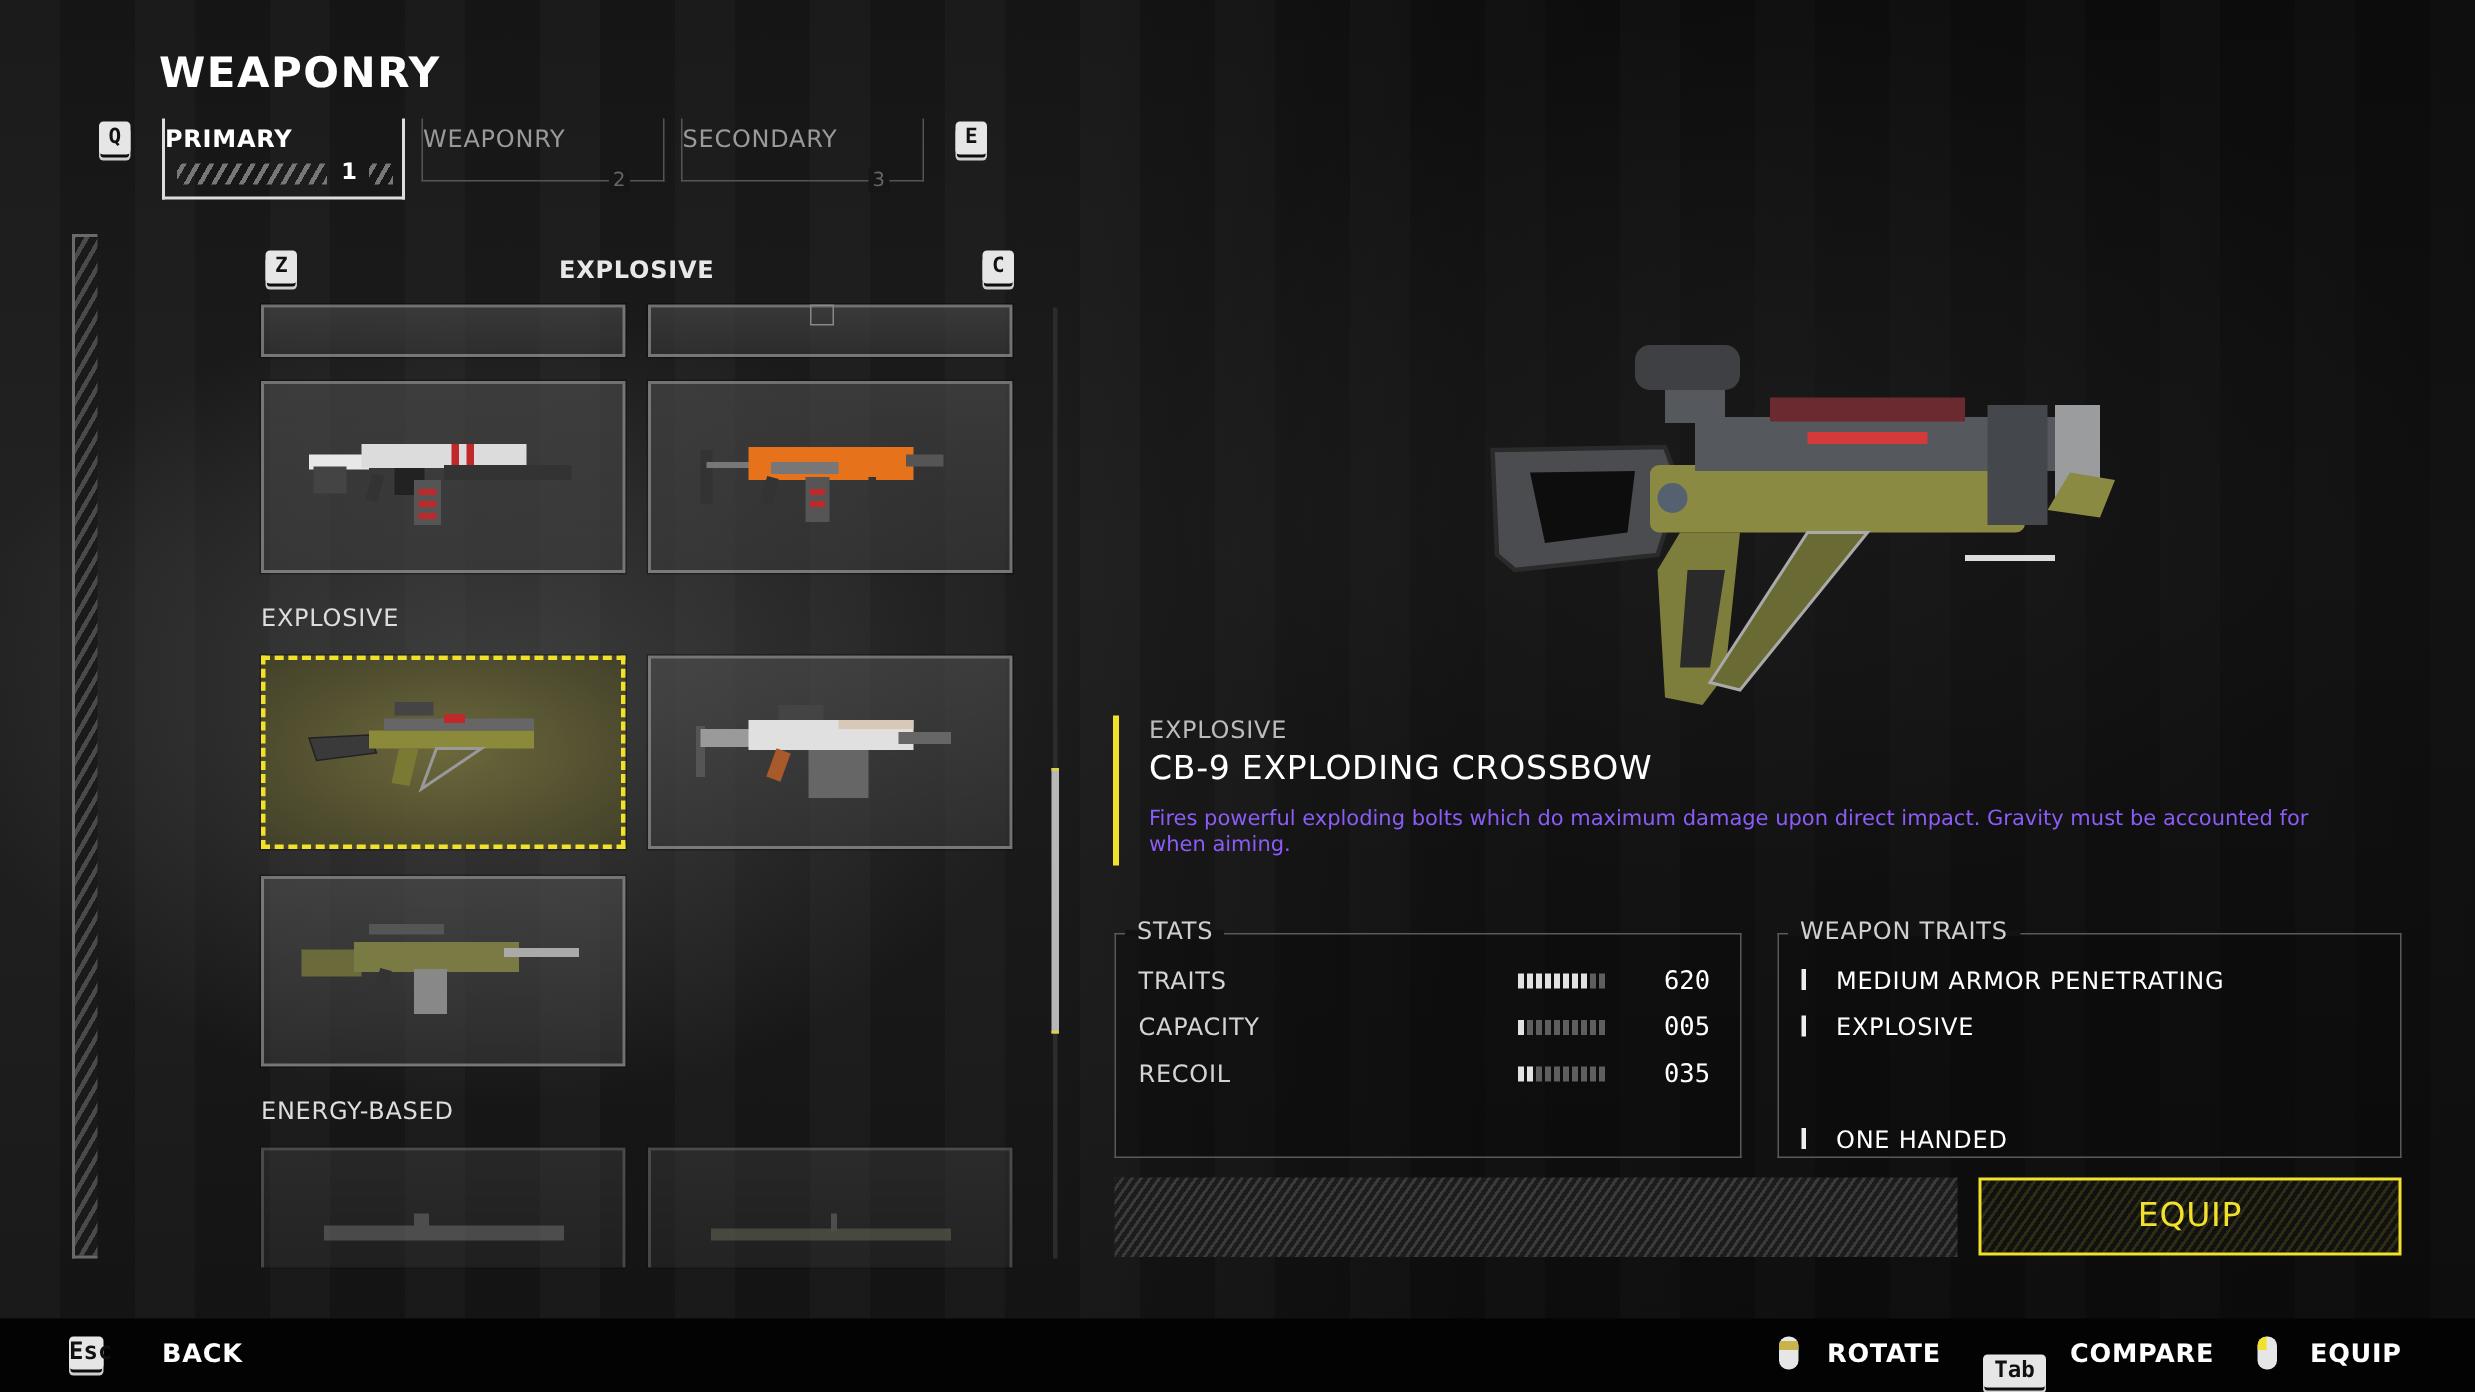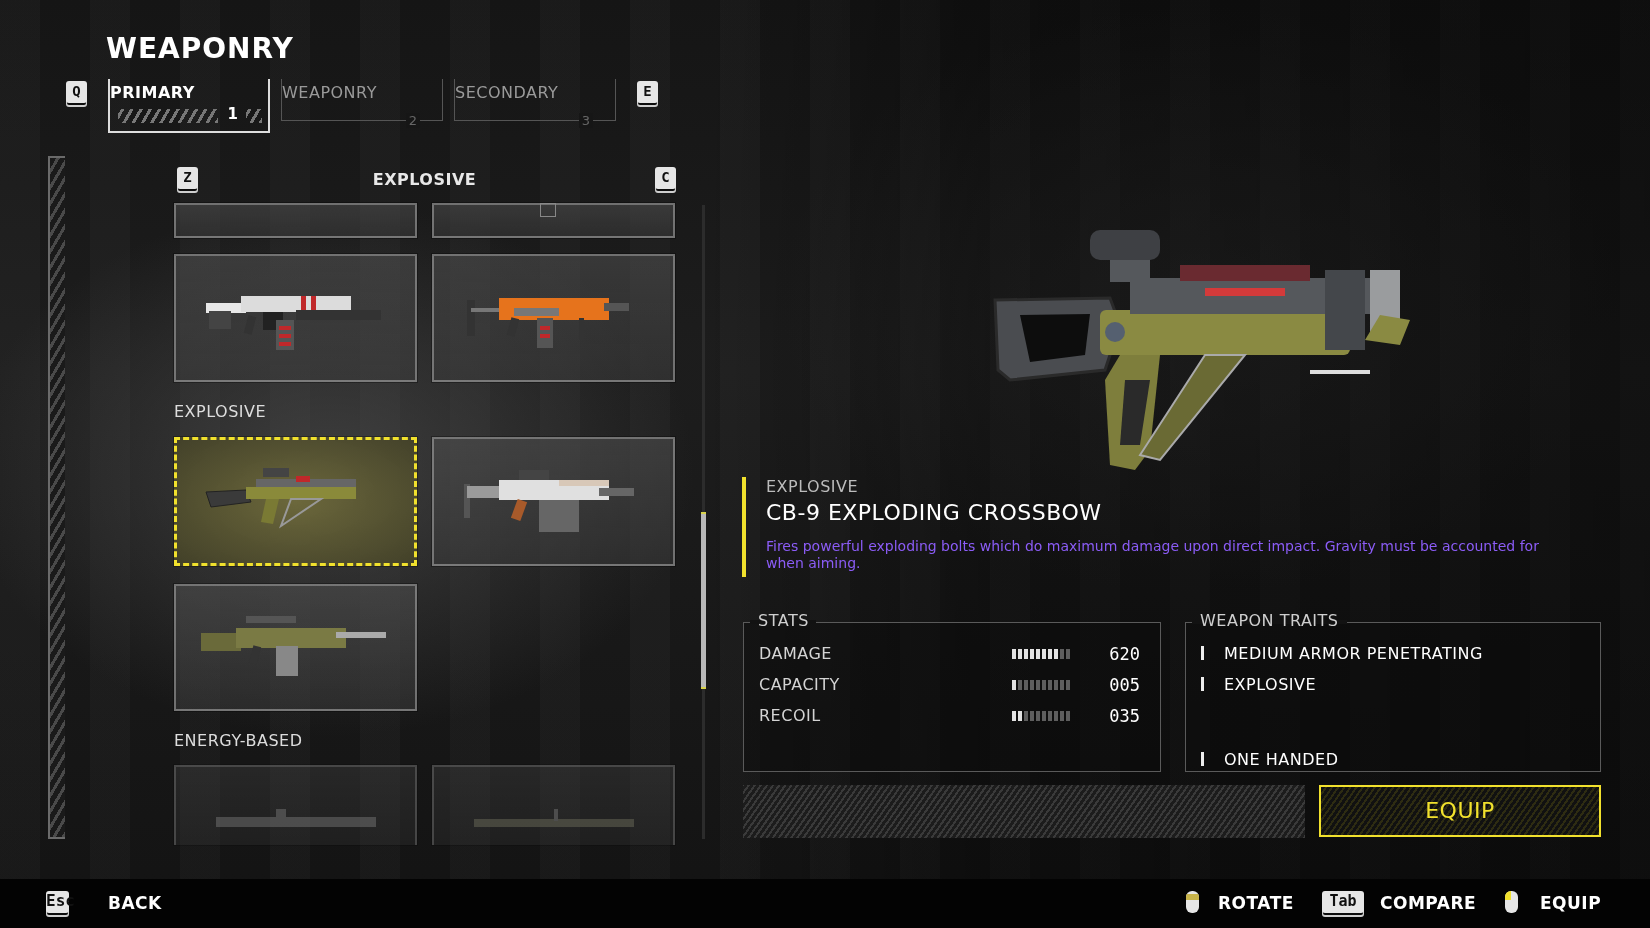--- a/index.html
+++ b/index.html
@@ -257,21 +257,21 @@
 
 <div class="abs detail-bar"></div>
 <div class="abs detail-cat">EXPLOSIVE</div>
 <div class="abs detail-name">CB-9 EXPLODING CROSSBOW</div>
 <div class="abs detail-desc">Fires powerful exploding bolts which do maximum damage upon direct impact. Gravity must be accounted for when aiming.</div>
 
 <div class="panel" style="left:743px; width:418px;">
   <span class="ptitle-mask" style="left:6px; width:66px;"></span>
   <span class="ptitle">STATS</span>
   <div class="stat-row" style="top:22px;">
-    <span class="sname">DAMAGE</span>
+    <span class="sname">TRAITS</span>
     <span class="bars">
         <i class="on"></i>
         <i class="on"></i>
         <i class="on"></i>
         <i class="on"></i>
         <i class="on"></i>
         <i class="on"></i>
         <i class="on"></i>
         <i class="on"></i>
         <i></i>
@@ -326,20 +326,20 @@
 
 <div class="abs footer">
   <div class="key" style="left:46px; top:12px; width:23px; height:22px; font-size:16px;">Esc</div>
   <span class="hint" style="left:108px;">BACK</span>
 
   <span class="mouse" style="left:1186px;">
     <span class="btn l" style="background:#c8b44a; width:13px; height:6px; top:3px; left:0;"></span>
   </span>
   <span class="hint" style="left:1218px;">ROTATE</span>
 
-  <div class="key" style="left:1322px; top:12px; width:42px; height:22px; font-size:15px;">Tab</div>
+  <div class="key" style="left:1322px; top:24px; width:42px; height:22px; font-size:15px;">Tab</div>
   <span class="hint" style="left:1380px;text-align:right;">COMPARE</span>
 
   <span class="mouse" style="left:1505px;">
     <span class="btn l" style="background:#f1e12d;"></span>
   </span>
   <span class="hint" style="left:1540px;">EQUIP</span>
 </div>
 
 </body></html>

